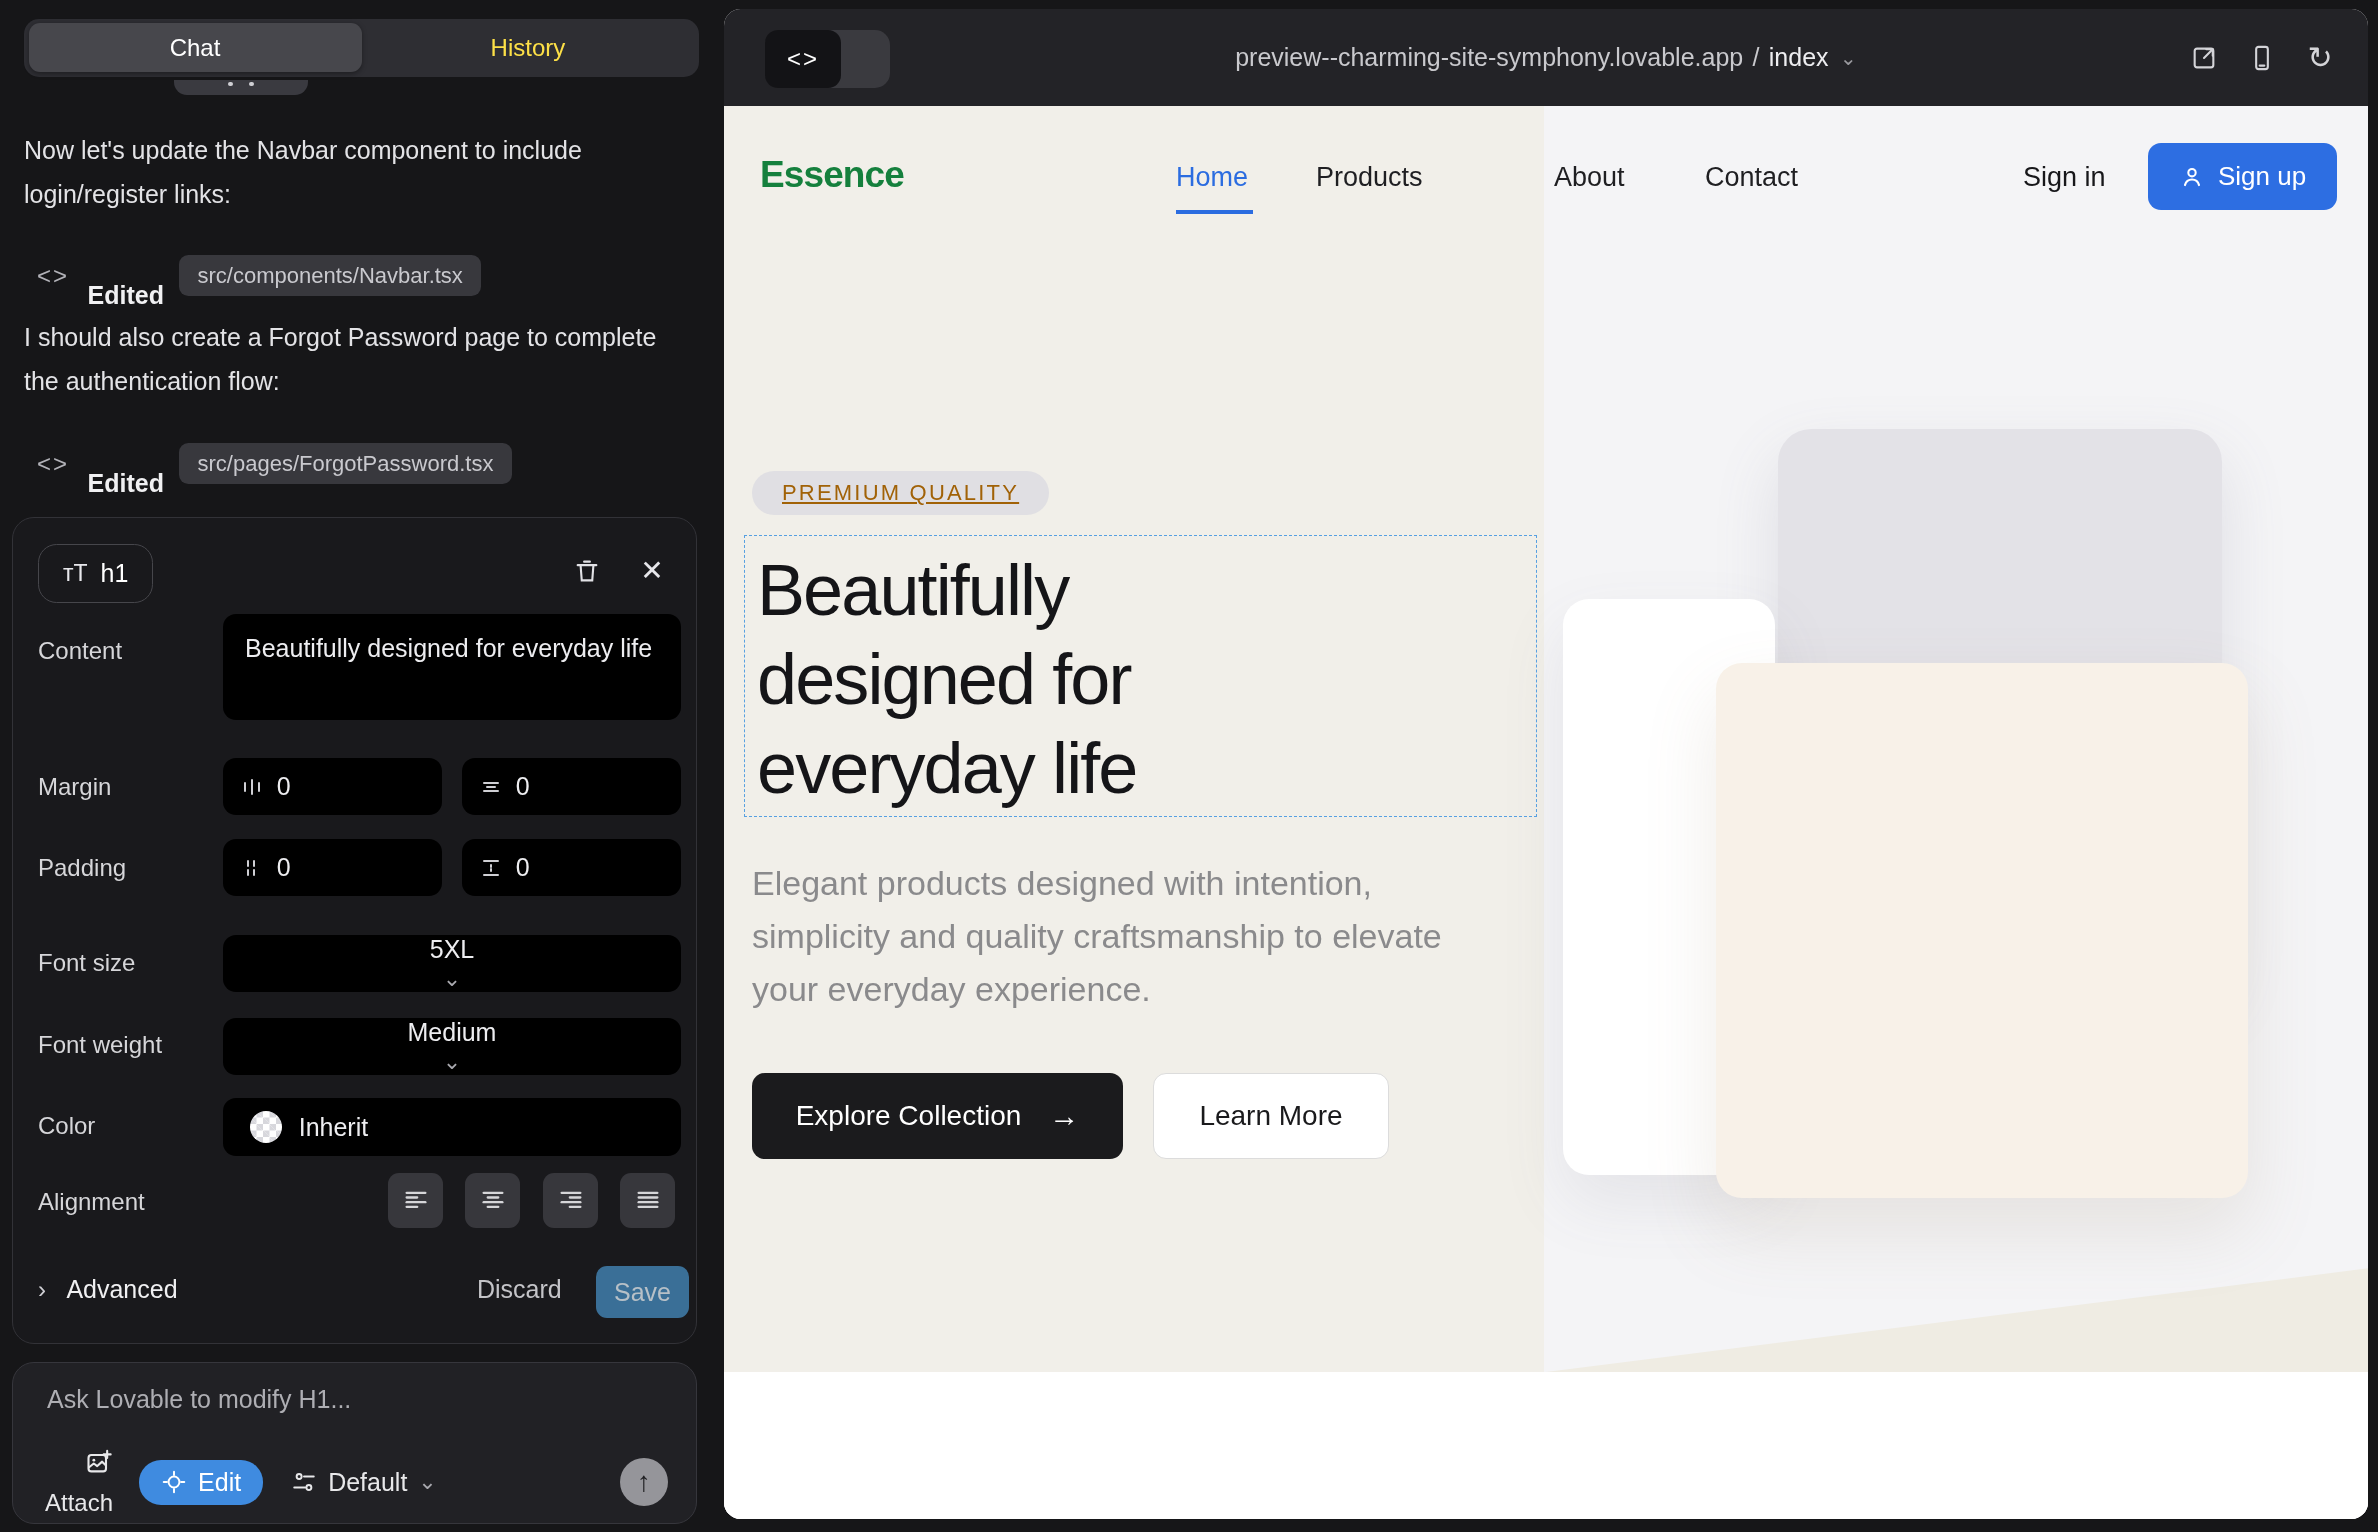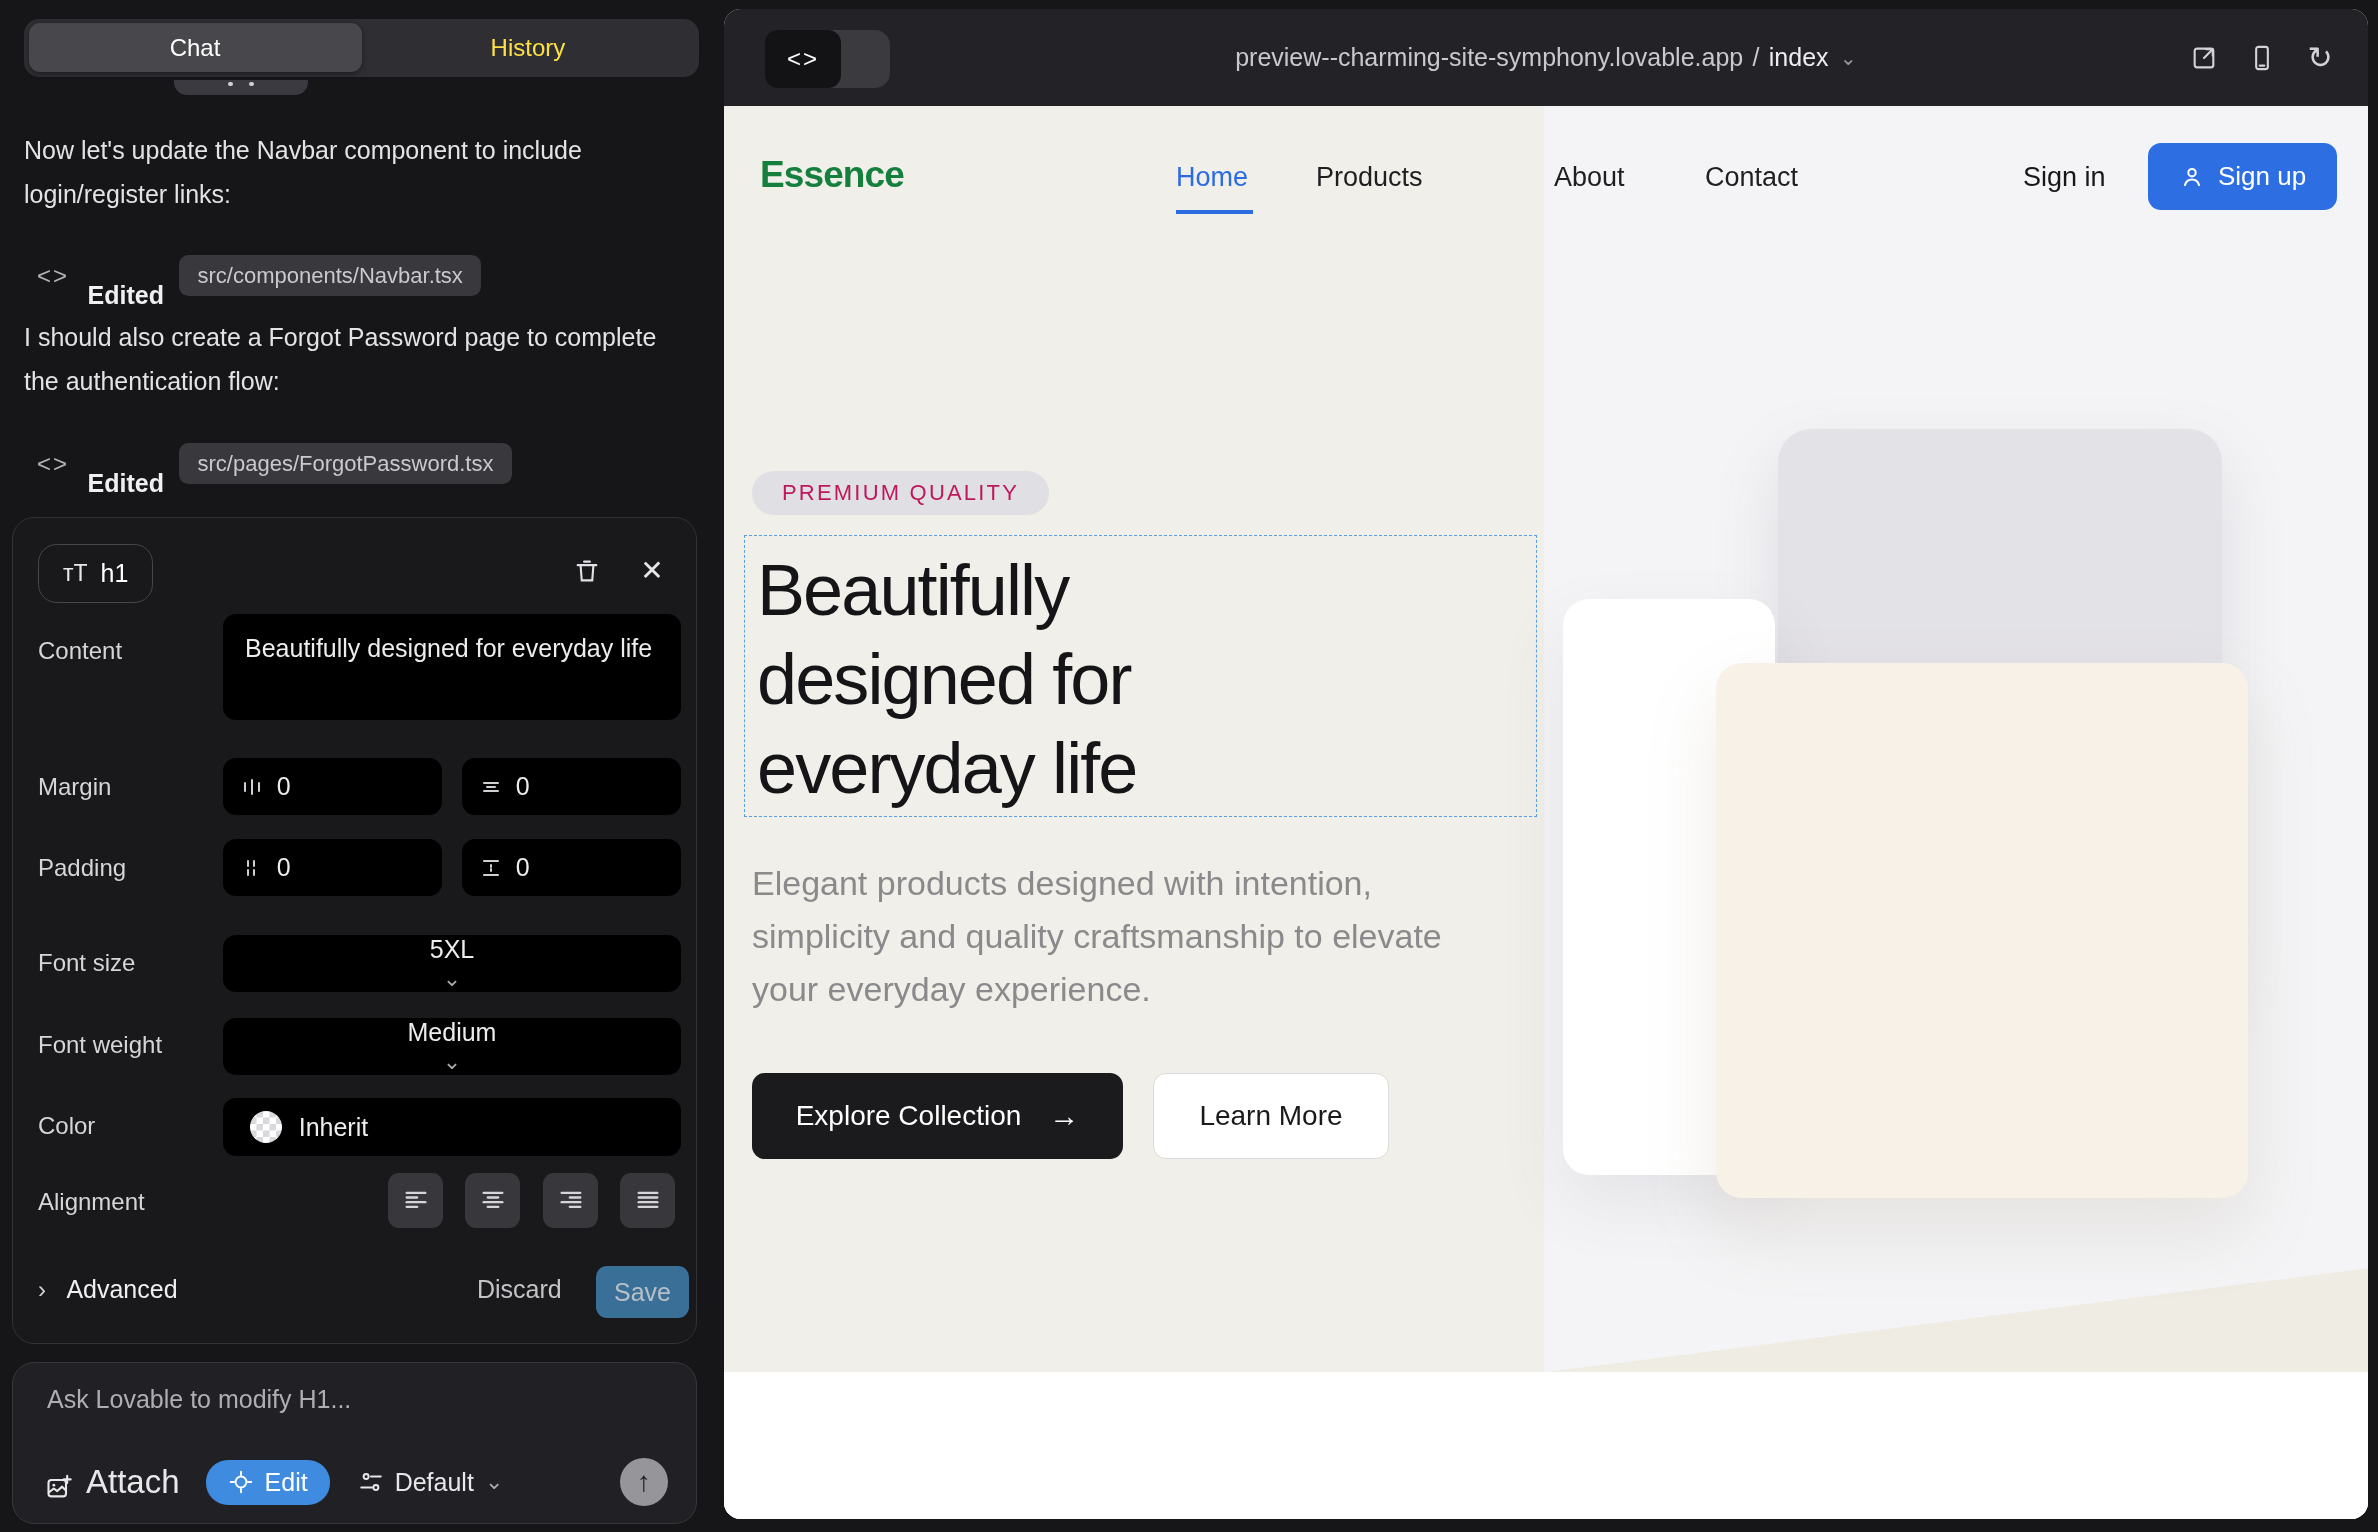--- a/index.html
+++ b/index.html
@@ -75,21 +75,21 @@
   .chev-right { font-size:24px; color:#cfcfd4; }
   .discard-btn { left:464px; top:757px; font-size:25px; color:#c4c4c8; }
   .save-btn { left:583px; top:748px; width:93px; height:52px; background:#3a6f97; border-radius:11px; color:#b7c0c7; font-size:25px; display:flex; align-items:center; justify-content:center; }
 
   
   .composer { left:12px; top:1362px; width:685px; height:162px; background:#212125; border:1.9px solid #36363c; border-radius:22px; }
   .composer-input { left:34px; top:22px; width:612px; height:56px; background:transparent; border:none; outline:none; resize:none;
     font-family:"Liberation Sans","DejaVu Sans",sans-serif; font-size:25px; color:#e8e8ea; }
   .composer-input::placeholder { color:#aeaeb3; opacity:1; }
   .composer-bar { left:32px; top:93px; width:623px; height:52px; display:flex; align-items:center; }
-  .attach { display:flex; align-items:flex-end; gap:13px; color:#e8e8ea; font-size:33px; }
+  .attach { display:flex; align-items:flex-end; gap:13px; color:#e8e8ea; font-size:24px;flex-direction:column; }
   .edit-pill { margin-left:26px; height:45px; border-radius:22px; background:#3f8be0; color:#ffffff; font-size:25px; display:flex; align-items:center; gap:11px; padding:0 22px; }
   .default-group { margin-left:28px; display:flex; align-items:center; gap:11px; color:#e8e8ea; font-size:25px; }
   .send-btn { margin-left:auto; width:48px; height:48px; border-radius:50%; background:#95959a; display:flex; align-items:center; justify-content:center; color:#1f1f22; font-size:28px; font-weight:700; }
 
   
   .preview { left:724px; top:9.3px; width:1644px; height:1510px; border-radius:16.7px; overflow:hidden; background:#f4f4f6; }
   .chrome { position:absolute; left:0; top:0; width:100%; height:97px; background:#232327; }
   .code-toggle { left:41px; top:20.4px; width:125px; height:58px; background:#3a3a3f; border-radius:15px; display:flex; }
   .code-toggle .seg { width:76px; height:58px; background:#131316; border-radius:13px; display:flex; align-items:center; justify-content:center; color:#fff; font-size:24px; letter-spacing:1.9px; }
   .url-bar { left:0; top:0; width:100%; height:97px; display:flex; align-items:center; justify-content:center; gap:9.3px; font-size:25px; }
@@ -111,21 +111,21 @@
   .logo { left:36px; top:48px; font-size:37px; font-weight:700; letter-spacing:-0.9px; color:#15803d; }
   .nav-link { top:56px; font-size:27px; color:#1f1f22; }
   .nl-home { left:452px; color:#2b6ce0; }
   .nl-products { left:592px; }
   .nl-about { left:830px; }
   .nl-contact { left:981px; }
   .home-underline { left:452px; top:104px; width:77px; height:3.7px; background:#2b6ce0; }
   .signin { left:1299px; top:56px; font-size:27px; color:#17171a; }
   .signup { left:1424px; top:37px; width:189px; height:67px; background:#2d6ee2; border-radius:13px; color:#ffffff; font-size:26px; display:flex; align-items:center; justify-content:center; gap:13px; }
 
-  .quality-badge { left:28px; top:365px; height:44px; padding:0 30px; border-radius:22px; background:#e0dfe3; color:#be185d; font-size:22px; letter-spacing:2.2px; display:inline-flex; align-items:center; }
+  .quality-badge { left:28px; top:365px; height:44px; padding:0 30px; border-radius:22px; background:#e0dfe3; color:#a16207; font-size:22px; letter-spacing:2.2px; display:inline-flex; align-items:center;text-decoration:underline; }
   .selection-box { left:19.5px; top:429px; width:793px; height:282px; border:1.9px dashed #57a0e1; }
   .hero-h1 { left:33px; top:440px; font-size:72px; line-height:89px; font-weight:500; letter-spacing:-1.9px; color:#151518; }
   .hero-p { left:28px; top:751px; width:751px; font-size:34px; line-height:53px; color:#8a8a8c; }
 
   .cta-primary { left:28px; top:967px; width:371px; height:86px; background:#1b1b1d; border-radius:13px; color:#ffffff; font-size:28px; display:flex; align-items:center; justify-content:center; gap:28px; }
   .cta-arrow { font-size:30px; }
   .cta-secondary { left:429px; top:967px; width:236px; height:86px; background:#ffffff; border:1.9px solid #dcdcdc; border-radius:13px; color:#1a1a1c; font-size:28px; display:flex; align-items:center; justify-content:center; }
 
   svg { display:block; }
 </style>

